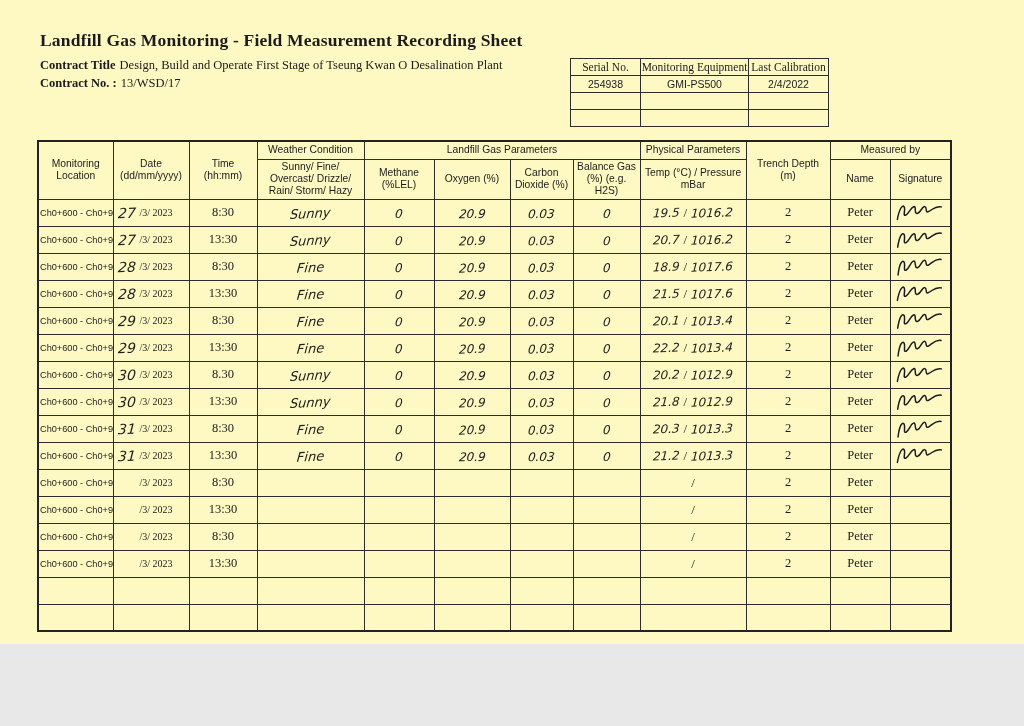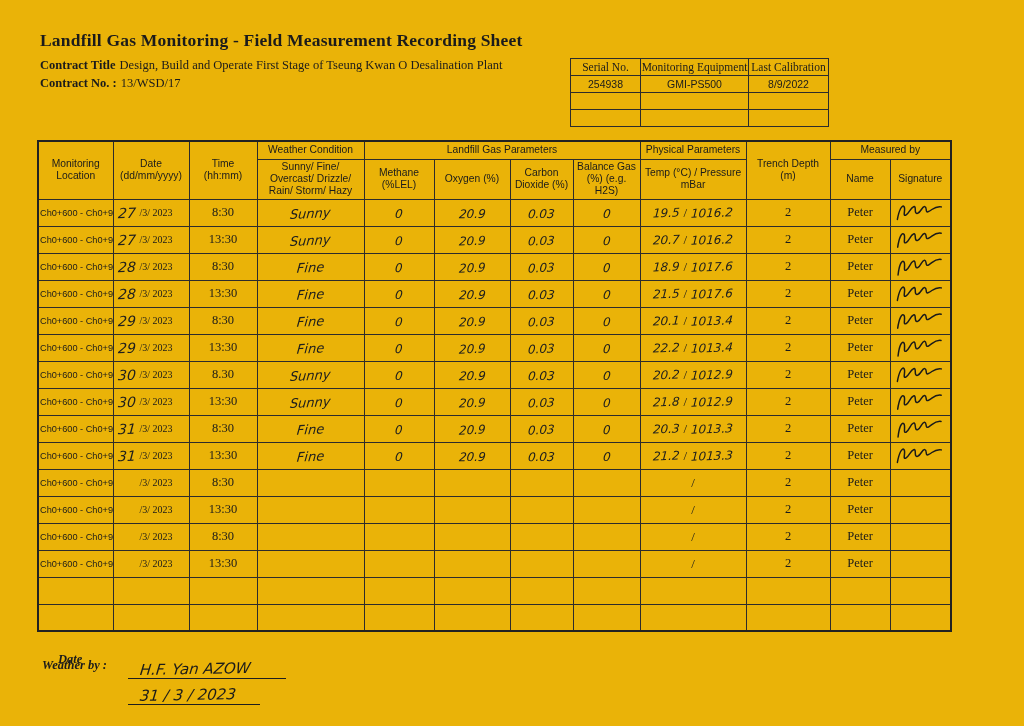--- a/index.html
+++ b/index.html
@@ -1,19 +1,19 @@
 <!DOCTYPE html>
 <html><head>
 <meta charset="utf-8">
 <style>
   * { margin:0; padding:0; box-sizing:border-box; }
   html,body { background:#e8e8e8; }
   .page {
-    position:relative; width:1024px; height:726px;
-    background:#eab308; overflow:hidden;
+    position:relative; width:1024px; height:644px;
+    background:#fef9c3; overflow:hidden;
     font-family:"Liberation Serif", serif; color:#1b1b1b;
   }
   
   .doc-title {
     position:absolute; left:40px; top:30px;
     font-family:"Liberation Serif", serif;
     font-size:17.5px; font-weight:bold; letter-spacing:.2px;
   }
   .contract-line { position:absolute; left:40px; font-size:12.5px; }
   .contract-line.t1 { top:58px; }
@@ -101,21 +101,21 @@
         <tr>
           <th>Serial No.</th>
           <th>Monitoring Equipment</th>
           <th>Last Calibration</th>
         </tr>
       </thead>
     <tbody>
         <tr>
           <td>254938</td>
           <td>GMI-PS500</td>
-          <td>8/9/2022</td>
+          <td>2/4/2022</td>
         </tr>
         <tr>
           <td></td>
           <td></td>
           <td></td>
         </tr>
         <tr>
           <td></td>
           <td></td>
           <td></td>

